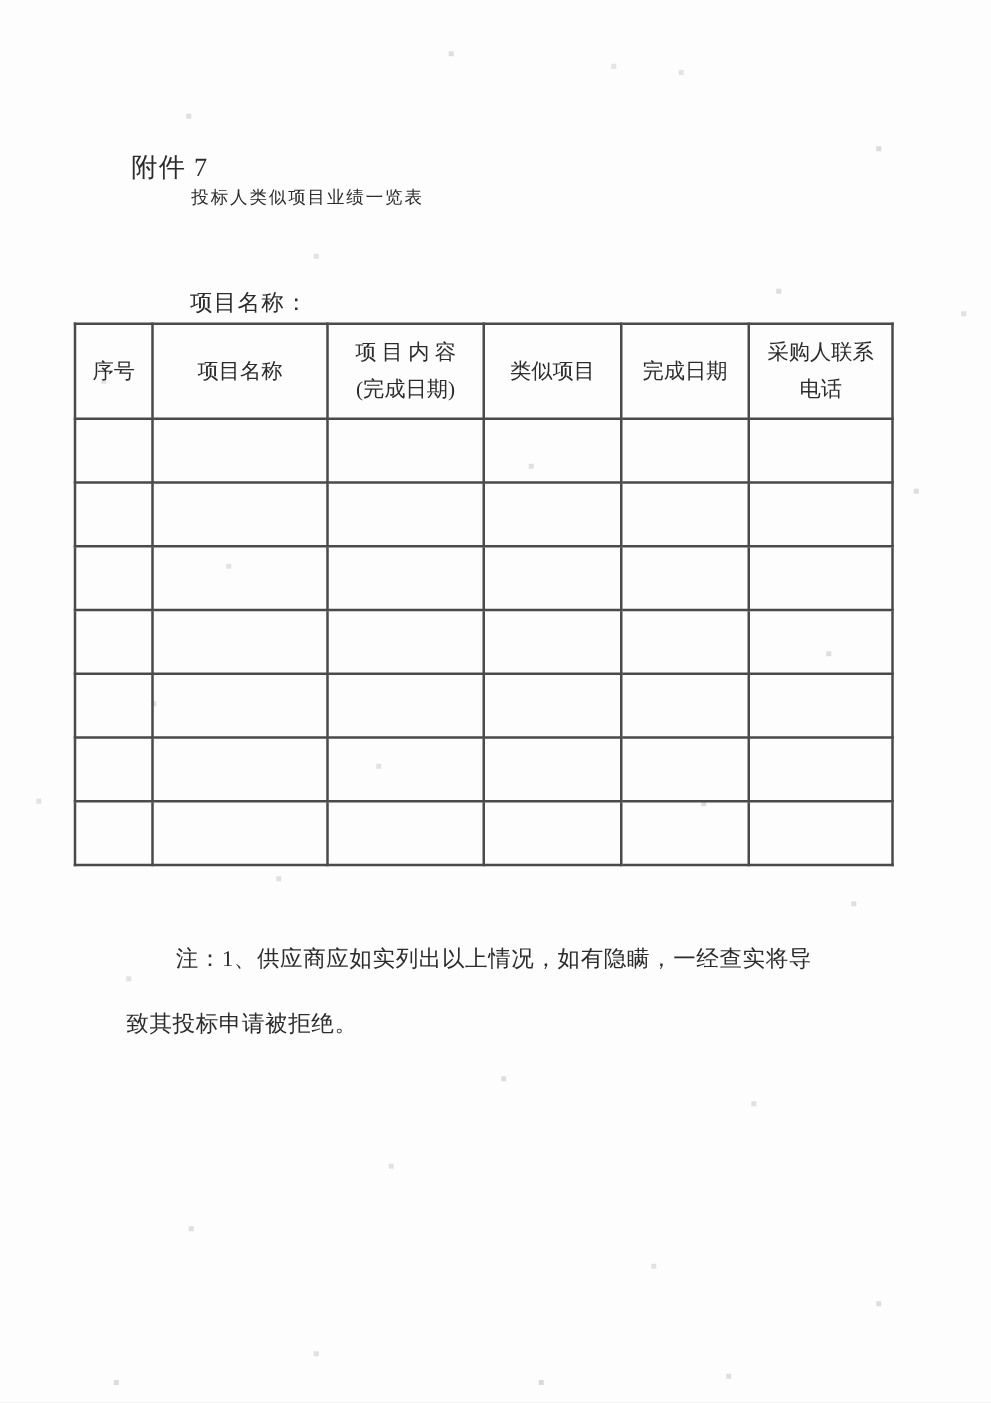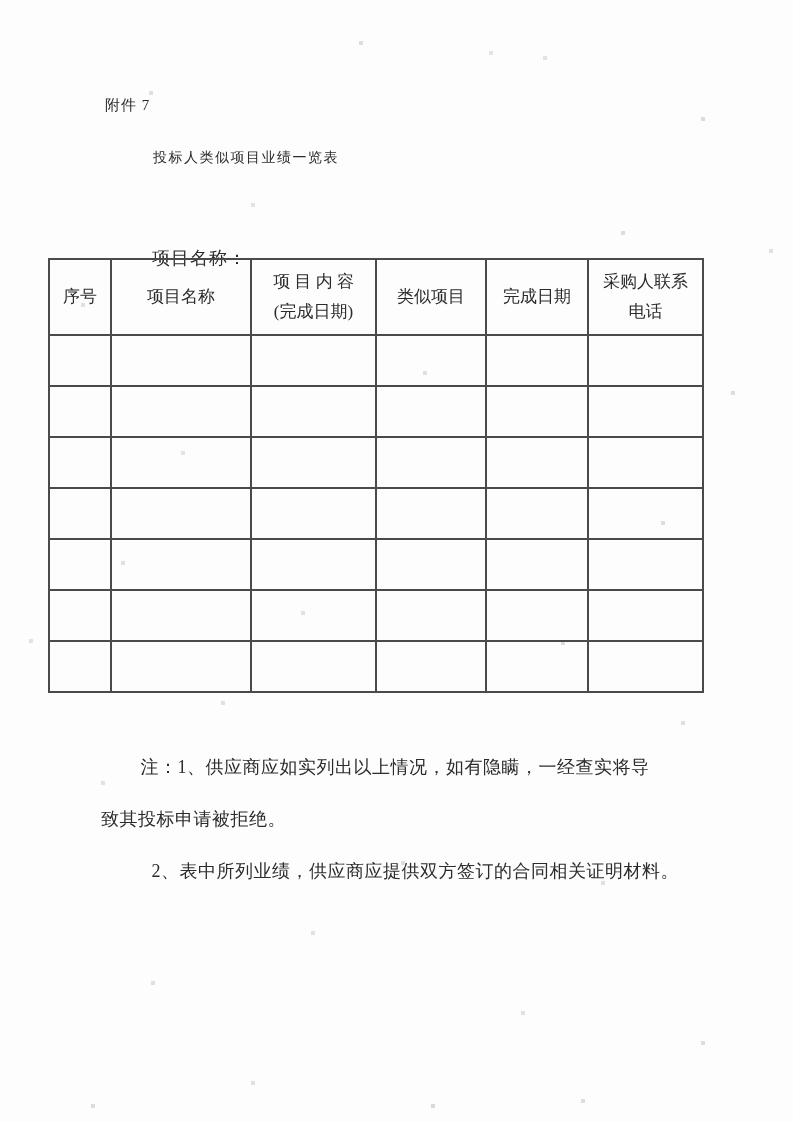--- a/index.html
+++ b/index.html
@@ -27,39 +27,39 @@
       182px 452px 0 1px #e3e3e3, 662px 522px 0 1px #dedede, 122px 562px 0 1px #e0e0e0,
       302px 612px 0 1px #e2e2e2, 562px 642px 0 1px #dddddd, 222px 702px 0 1px #e1e1e1,
       682px 722px 0 1px #dfdfdf, 102px 782px 0 1px #e2e2e2, 402px 862px 0 1px #dedede,
       602px 882px 0 1px #e0e0e0, 312px 932px 0 1px #e2e2e2, 152px 982px 0 1px #dfdfdf,
       522px 1012px 0 1px #e1e1e1, 702px 1042px 0 1px #dedede, 252px 1082px 0 1px #e0e0e0,
       432px 1105px 0 1px #d9d9d9, 92px 1105px 0 1px #dcdcdc, 582px 1100px 0 1px #dedede,
       490px 52px 0 1px #e4e4e4, 770px 250px 0 1px #e0e0e0, 30px 640px 0 1px #e2e2e2;
   }
   .attachment {
     position: absolute;
-    left: 105px; top: 96px;
-    font-size: 15px;
+    left: 105px; top: 120px;
+    font-size: 21px;
     letter-spacing: 1px;
   }
   .doc-title {
     position: absolute;
     left: 153px; top: 149px;
     font-size: 14px;
     letter-spacing: 1.5px;
   }
   .project-name {
     position: absolute;
-    left: 152px; top: 246px;
+    left: 152px; top: 230px;
     font-size: 18px;
     letter-spacing: 1px;
   }
   table.perf {
     position: absolute;
-    left: 48px; top: 258px;
+    left: 59px; top: 258px;
     border-collapse: collapse;
     table-layout: fixed;
     width: 654px;
   }
   table.perf td, table.perf th {
     border: 2px solid #4a4a4a;
     font-weight: normal;
     font-size: 17px;
     text-align: center;
     vertical-align: middle;
@@ -174,15 +174,14 @@
         <td></td>
         <td></td>
         <td></td>
       </tr>
     </tbody>
   </table>
 
   <div class="notes">
     <p class="note-1">注：1、供应商应如实列出以上情况，如有隐瞒，一经查实将导
 致其投标申请被拒绝。</p>
-    <p class="note-2">2、表中所列业绩，供应商应提供双方签订的合同相关证明材料。</p>
   </div>
 </div>
 
 </body></html>

